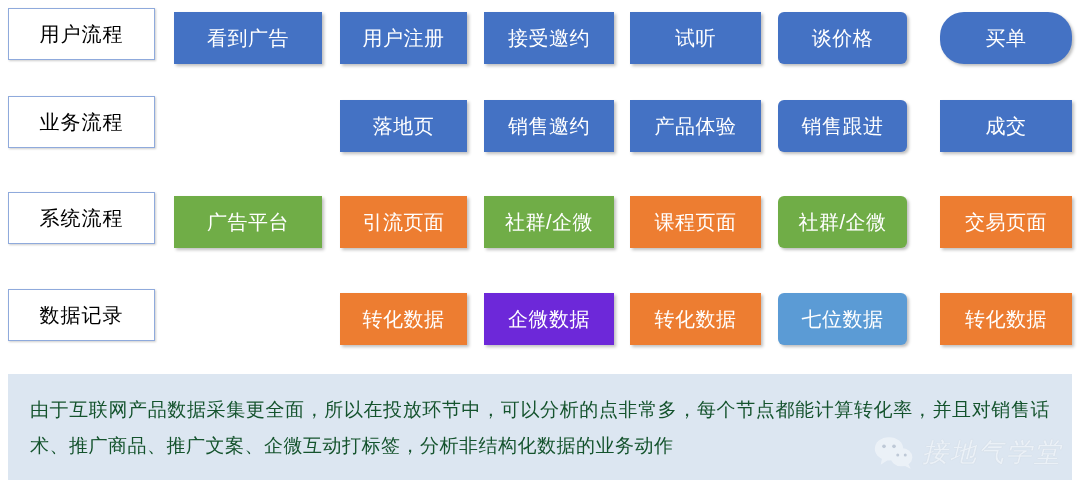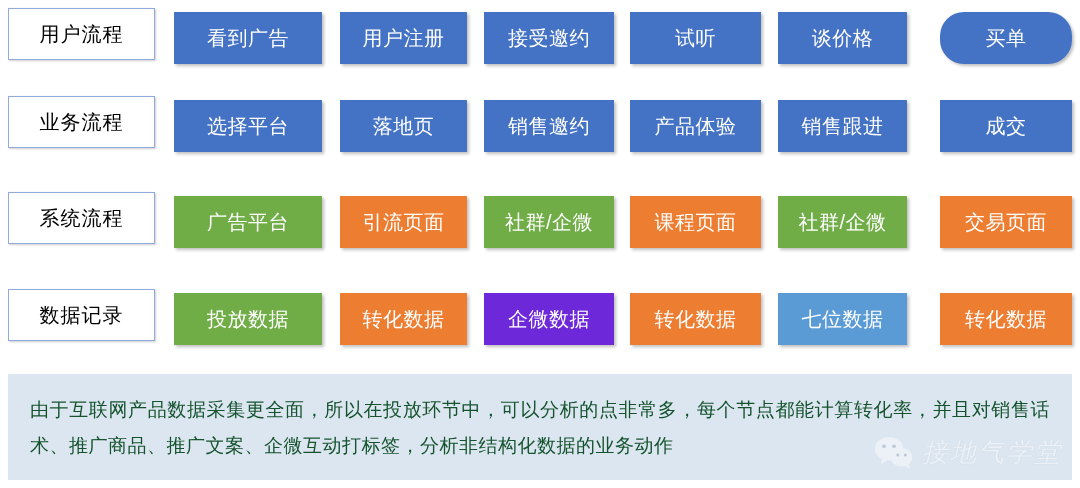--- a/index.html
+++ b/index.html
@@ -69,21 +69,21 @@
     color: #ffffff;
     font-size: 20px;
     letter-spacing: 0.5px;
     white-space: nowrap;
     box-shadow: 2px 2px 3px rgba(0,0,0,0.25);
   }
   .node.c0 { left: 174px;  width: 148px; }
   .node.c1 { left: 340px;  width: 127px; }
   .node.c2 { left: 484px;  width: 130px; }
   .node.c3 { left: 630px;  width: 131px; }
-  .node.c4 { left: 778px;  width: 129px; }
+  .node.c4 { left: 778px;  width: 129px; border-radius: 6px; }
   .node.c5 { left: 940px;  width: 132px; }
 
   
   .note-panel {
     position: absolute;
     left: 8px;
     top: 374px;
     width: 1064px;
     height: 106px;
     box-sizing: border-box;
@@ -135,41 +135,39 @@
       <div class="node c0" style="background: rgb(68, 114, 196);">看到广告</div>
       <div class="node c1" style="background: rgb(68, 114, 196);">用户注册</div>
       <div class="node c2" style="background: rgb(68, 114, 196);">接受邀约</div>
       <div class="node c3" style="background: rgb(68, 114, 196);">试听</div>
       <div class="node c4" style="background: rgb(68, 114, 196);">谈价格</div>
       <div class="node c5" style="background: rgb(68, 114, 196); border-radius: 24px;">买单</div>
     </div>
 
     <div class="flow-row r1">
       <div class="row-label">业务流程</div>
-      <div class="node c0" style="background: rgb(68, 114, 196);">选择平台</div>
       <div class="node c1" style="background: rgb(68, 114, 196);">落地页</div>
       <div class="node c2" style="background: rgb(68, 114, 196);">销售邀约</div>
       <div class="node c3" style="background: rgb(68, 114, 196);">产品体验</div>
       <div class="node c4" style="background: rgb(68, 114, 196);">销售跟进</div>
       <div class="node c5" style="background: rgb(68, 114, 196);">成交</div>
     </div>
 
     <div class="flow-row r2">
       <div class="row-label">系统流程</div>
       <div class="node c0" style="background: rgb(112, 173, 71);">广告平台</div>
       <div class="node c1" style="background: rgb(237, 125, 49);">引流页面</div>
       <div class="node c2" style="background: rgb(112, 173, 71);">社群/企微</div>
       <div class="node c3" style="background: rgb(237, 125, 49);">课程页面</div>
       <div class="node c4" style="background: rgb(112, 173, 71);">社群/企微</div>
       <div class="node c5" style="background: rgb(237, 125, 49);">交易页面</div>
     </div>
 
     <div class="flow-row r3">
       <div class="row-label">数据记录</div>
-      <div class="node c0" style="background: rgb(112, 173, 71);">投放数据</div>
       <div class="node c1" style="background: rgb(237, 125, 49);">转化数据</div>
       <div class="node c2" style="background: #6d28d9;">企微数据</div>
       <div class="node c3" style="background: rgb(237, 125, 49);">转化数据</div>
       <div class="node c4" style="background: rgb(91, 155, 213);">七位数据</div>
       <div class="node c5" style="background: rgb(237, 125, 49);">转化数据</div>
     </div>
 
   </div>
 
   <div class="note-panel">

